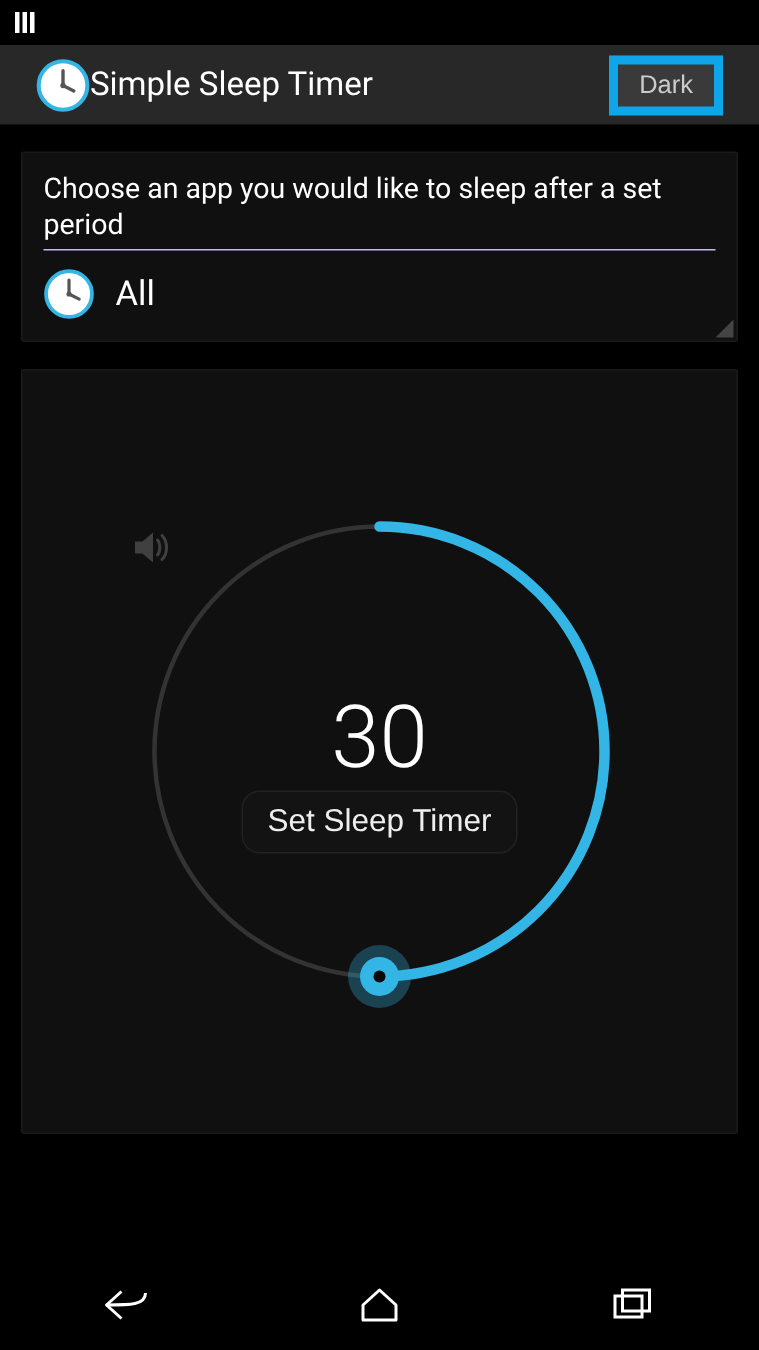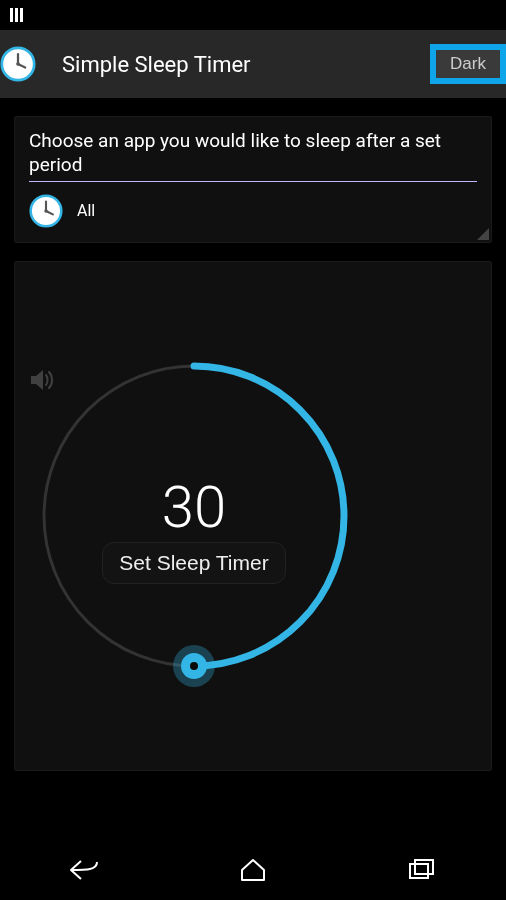--- a/index.html
+++ b/index.html
@@ -25,26 +25,26 @@
     display: flex;
     align-items: center;
     gap: 4px;
   }
   .status-right {
     display: flex;
     align-items: center;
     gap: 6px;
   }
   .action-bar {
-    height: 68px;
+    height: 53px;
     background: #282828;
     display: flex;
     align-items: center;
-    padding: 0 0;
-    gap: 26px;
+    padding: 0 24px;
+    gap: 0;
   }
   .clock-icon {
     width: 36px;
     height: 36px;
     flex-shrink: 0;
   }
   .app-title {
     flex: 1;
     font-size: 22px;
     color: #fff;
@@ -74,37 +74,37 @@
     padding-bottom: 4px;
     margin-bottom: 10px;
   }
   .app-row {
     display: flex;
     align-items: center;
     gap: 14px;
     padding: 2px 0 2px 0;
   }
   .app-label {
-    font-size: 16px;
+    font-size: 23px;
     color: #fff;
   }
   .card-handle {
     position: absolute;
     right: 2px;
     bottom: 2px;
     width: 0; height: 0;
     border-left: 12px solid transparent;
     border-bottom: 12px solid #444;
   }
   .timer-card {
     position: relative;
     height: 510px;
     display: flex;
     align-items: center;
-    justify-content: flex-start;
+    justify-content: center;
   }
   .dial {
     position: relative;
     width: 330px;
     height: 330px;
   }
   .dial svg { position: absolute; top:0; left:0; }
   .dial-center {
     position: absolute;
     top: 0; left: 0; right: 0; bottom: 0;

